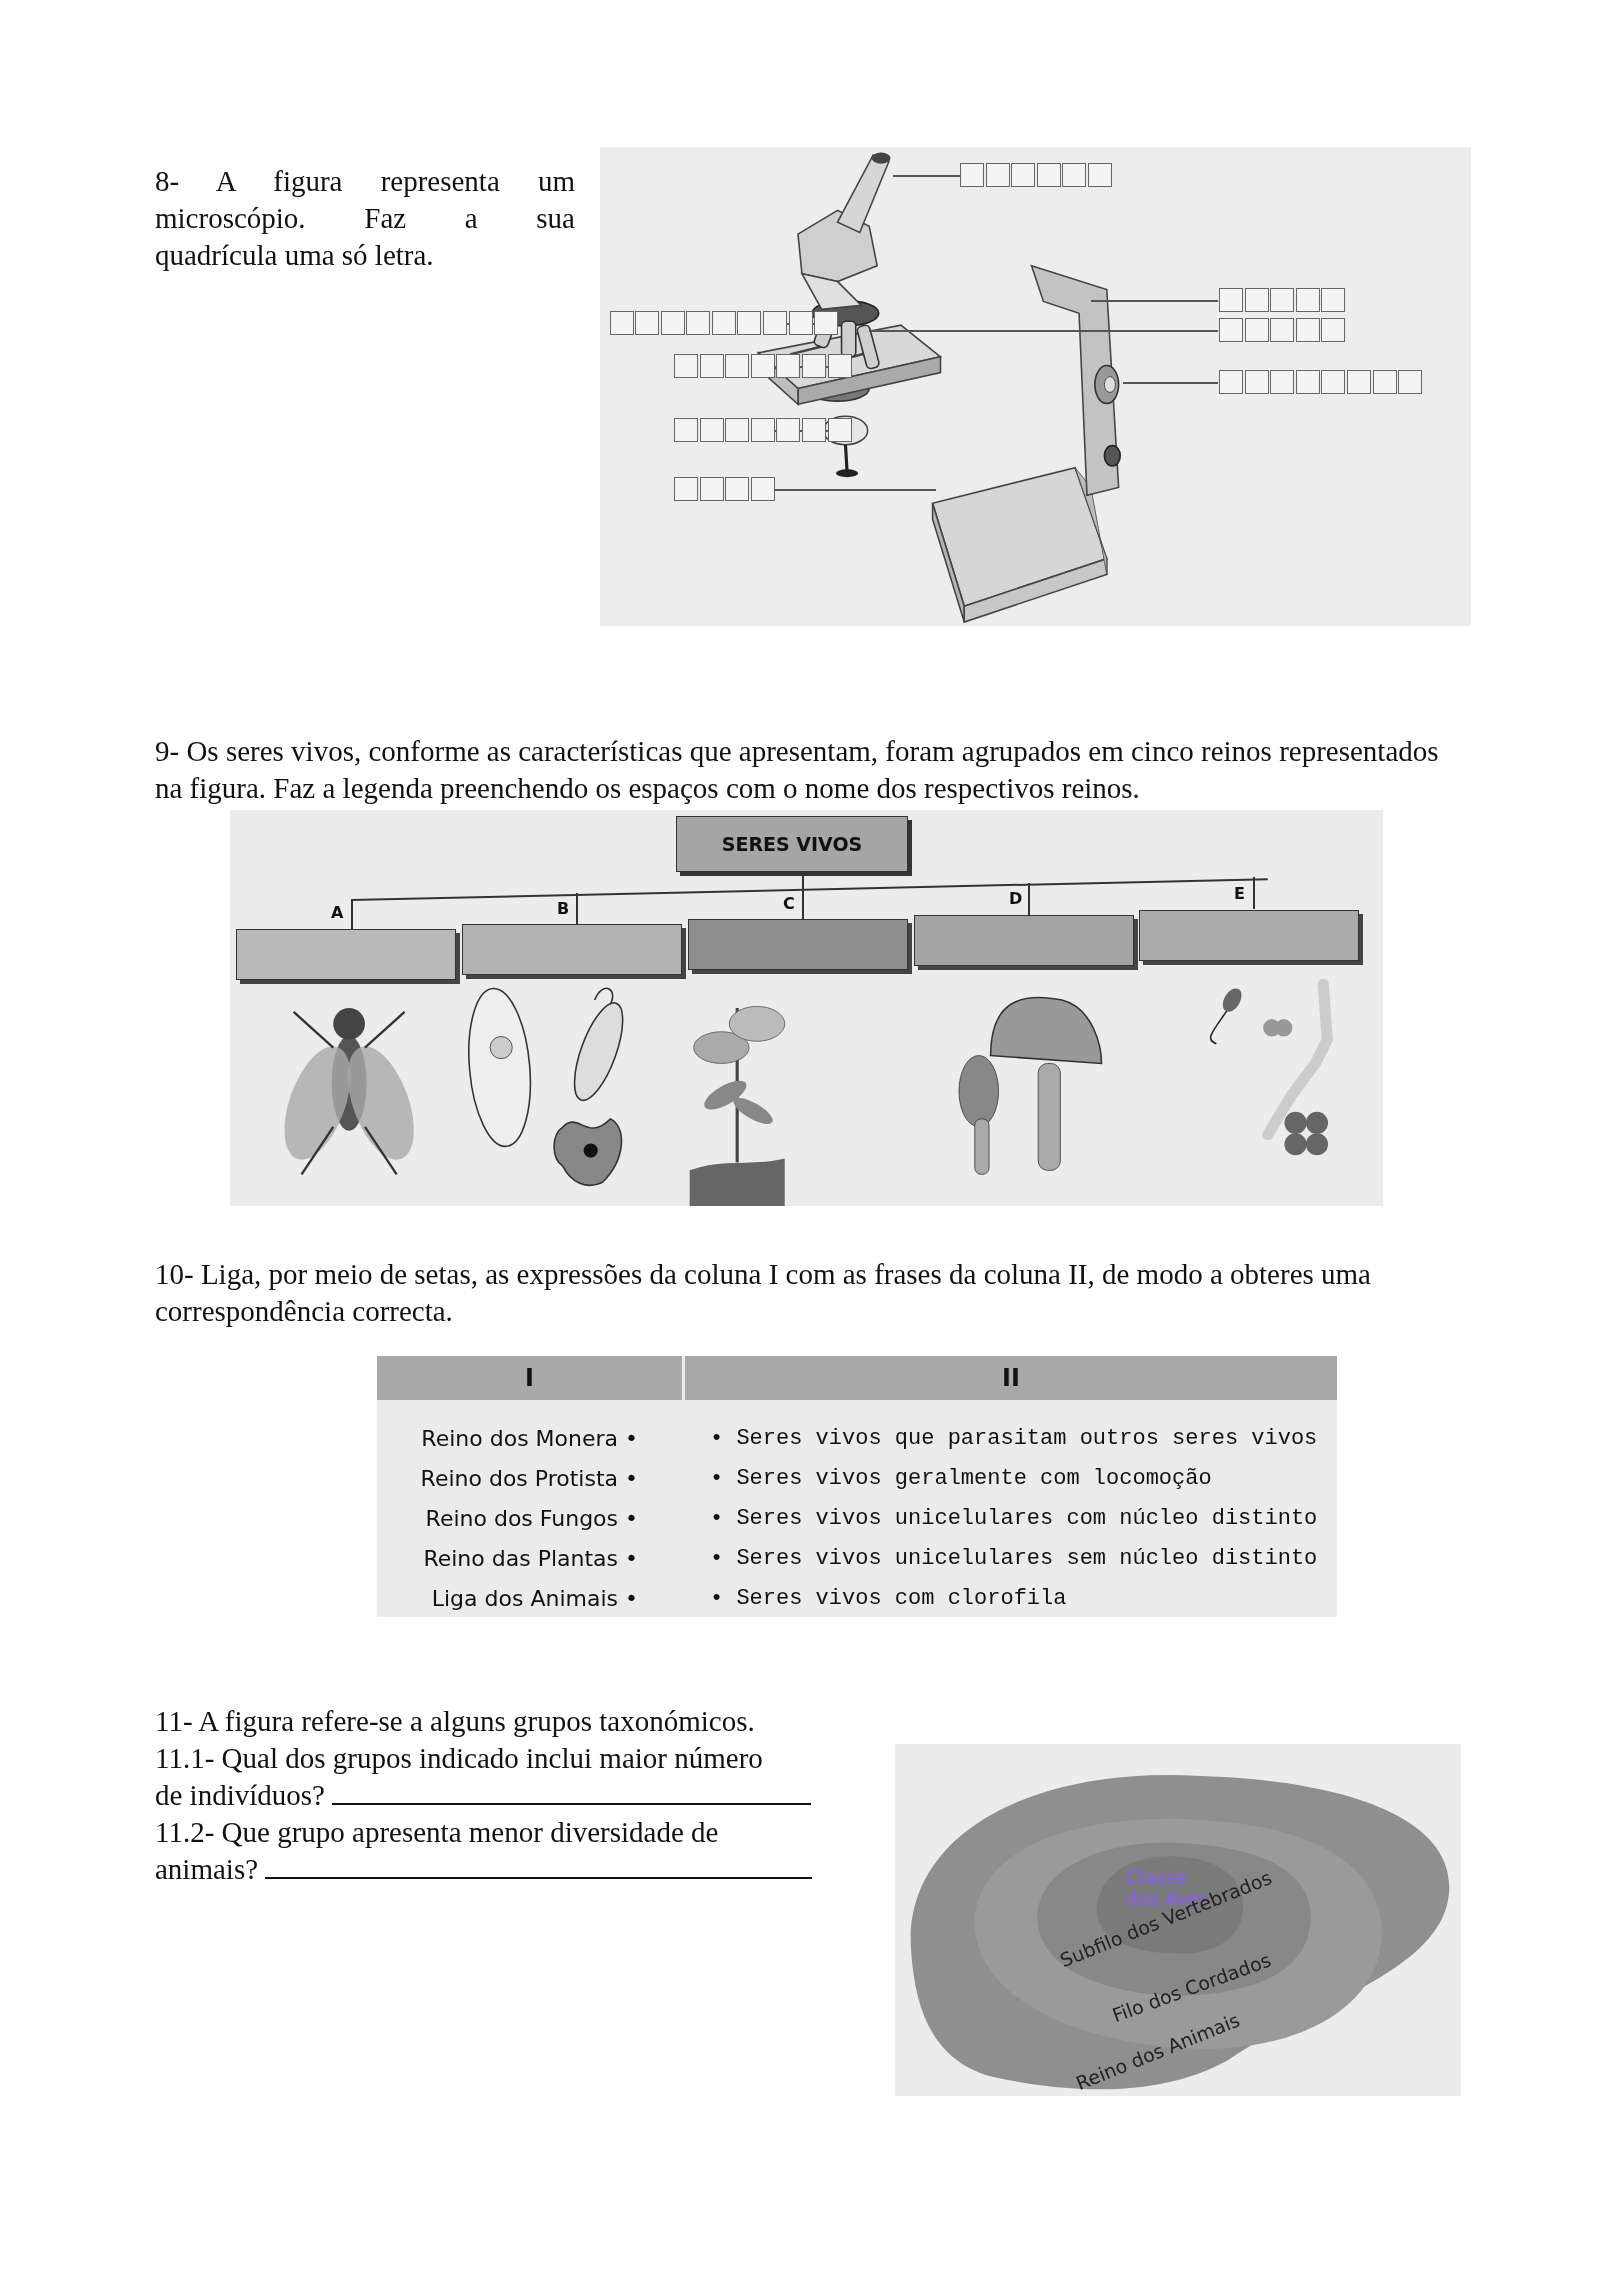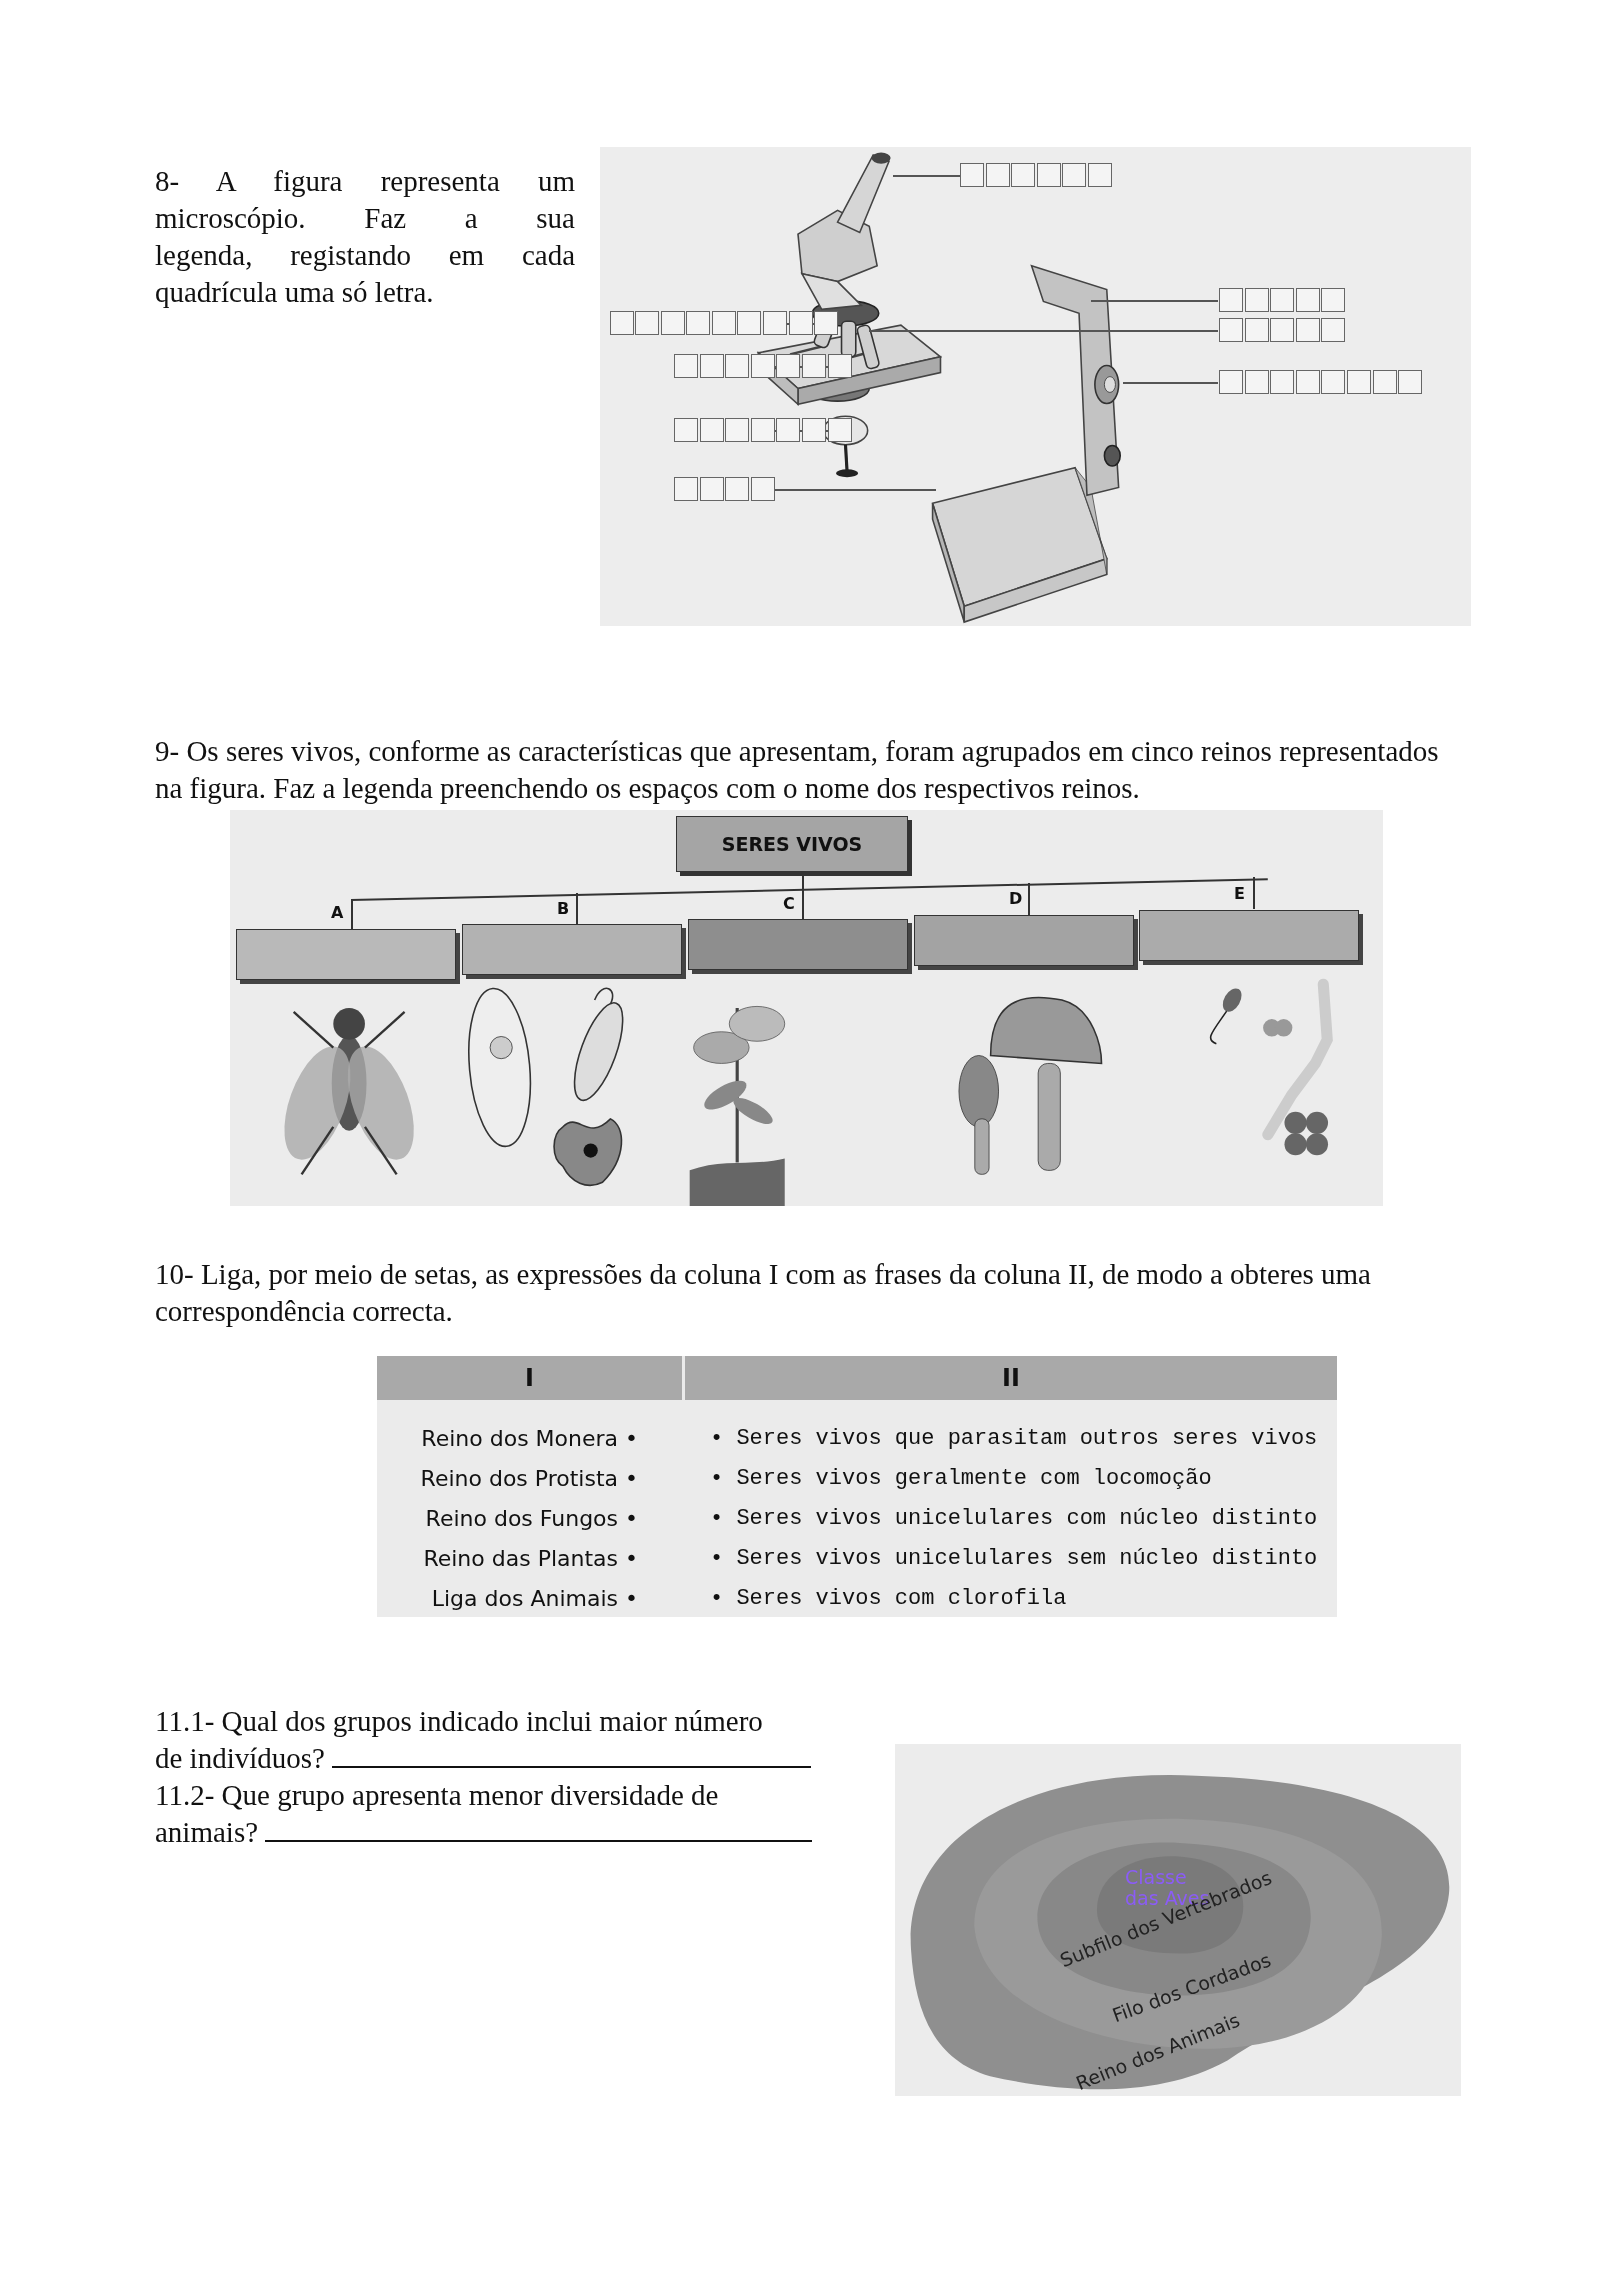--- a/index.html
+++ b/index.html
@@ -41,21 +41,20 @@
   #q11-text .line { white-space: nowrap; }
   .blank { display: inline-block; border-bottom: 2.4px solid #111; height: 24px; vertical-align: baseline; }
   #taxa { left: 895px; top: 1744px; width: 566px; height: 352px; background: #ececec; }
 </style>
 </head>
 <body>
 
 <div id="q8-text" class="q-text">
   <p class="justify">8- A figura representa um</p>
   <p class="justify">microscópio. Faz a sua</p>
-  <p class="justify">legenda, registando em cada</p>
   <p>quadrícula uma só letra.</p>
 </div>
 
 <div id="micro" class="fig">
   <svg width="871" height="479" viewBox="0 0 1100 605" style="position:absolute;left:0;top:0">
 
     <polygon points="420,450 600,405 640,520 460,580" fill="#d6d6d6" stroke="#444" stroke-width="2"></polygon>
     <polygon points="420,450 460,580 460,600 420,470" fill="#b5b5b5" stroke="#444" stroke-width="2"></polygon>
     <polygon points="460,580 640,520 640,540 460,600" fill="#c7c7c7" stroke="#444" stroke-width="2"></polygon>
     <polygon points="600,405 640,520 640,540 620,430" fill="#bcbcbc" stroke="#444" stroke-width="1"></polygon>
@@ -273,20 +272,21 @@
   <div class="col2 sans">
     <div class="mrow">• Seres vivos que parasitam outros seres vivos</div>
     <div class="mrow">• Seres vivos geralmente com locomoção</div>
     <div class="mrow">• Seres vivos unicelulares com núcleo distinto</div>
     <div class="mrow">• Seres vivos unicelulares sem núcleo distinto</div>
     <div class="mrow">• Seres vivos com clorofila</div>
   </div>
 </div>
 
 <div id="q11-text" class="q-text">
+  <div class="line">11- A figura refere-se a alguns grupos taxonómicos.</div>
   <div class="line">11.1- Qual dos grupos indicado inclui maior número</div>
   <div class="line"><span>de indivíduos?</span> <span class="blank" style="width:479px"></span></div>
   <div class="line">11.2- Que grupo apresenta menor diversidade de</div>
   <div class="line"><span>animais?</span> <span class="blank" style="width:547px"></span></div>
 </div>
 
 <div id="taxa" class="fig">
   <svg width="566" height="352" viewBox="0 0 715 445" style="position:absolute;left:0;top:0">
     <defs>
       <path id="arc-animais" d="M200,420 Q340,395 460,305"></path>

